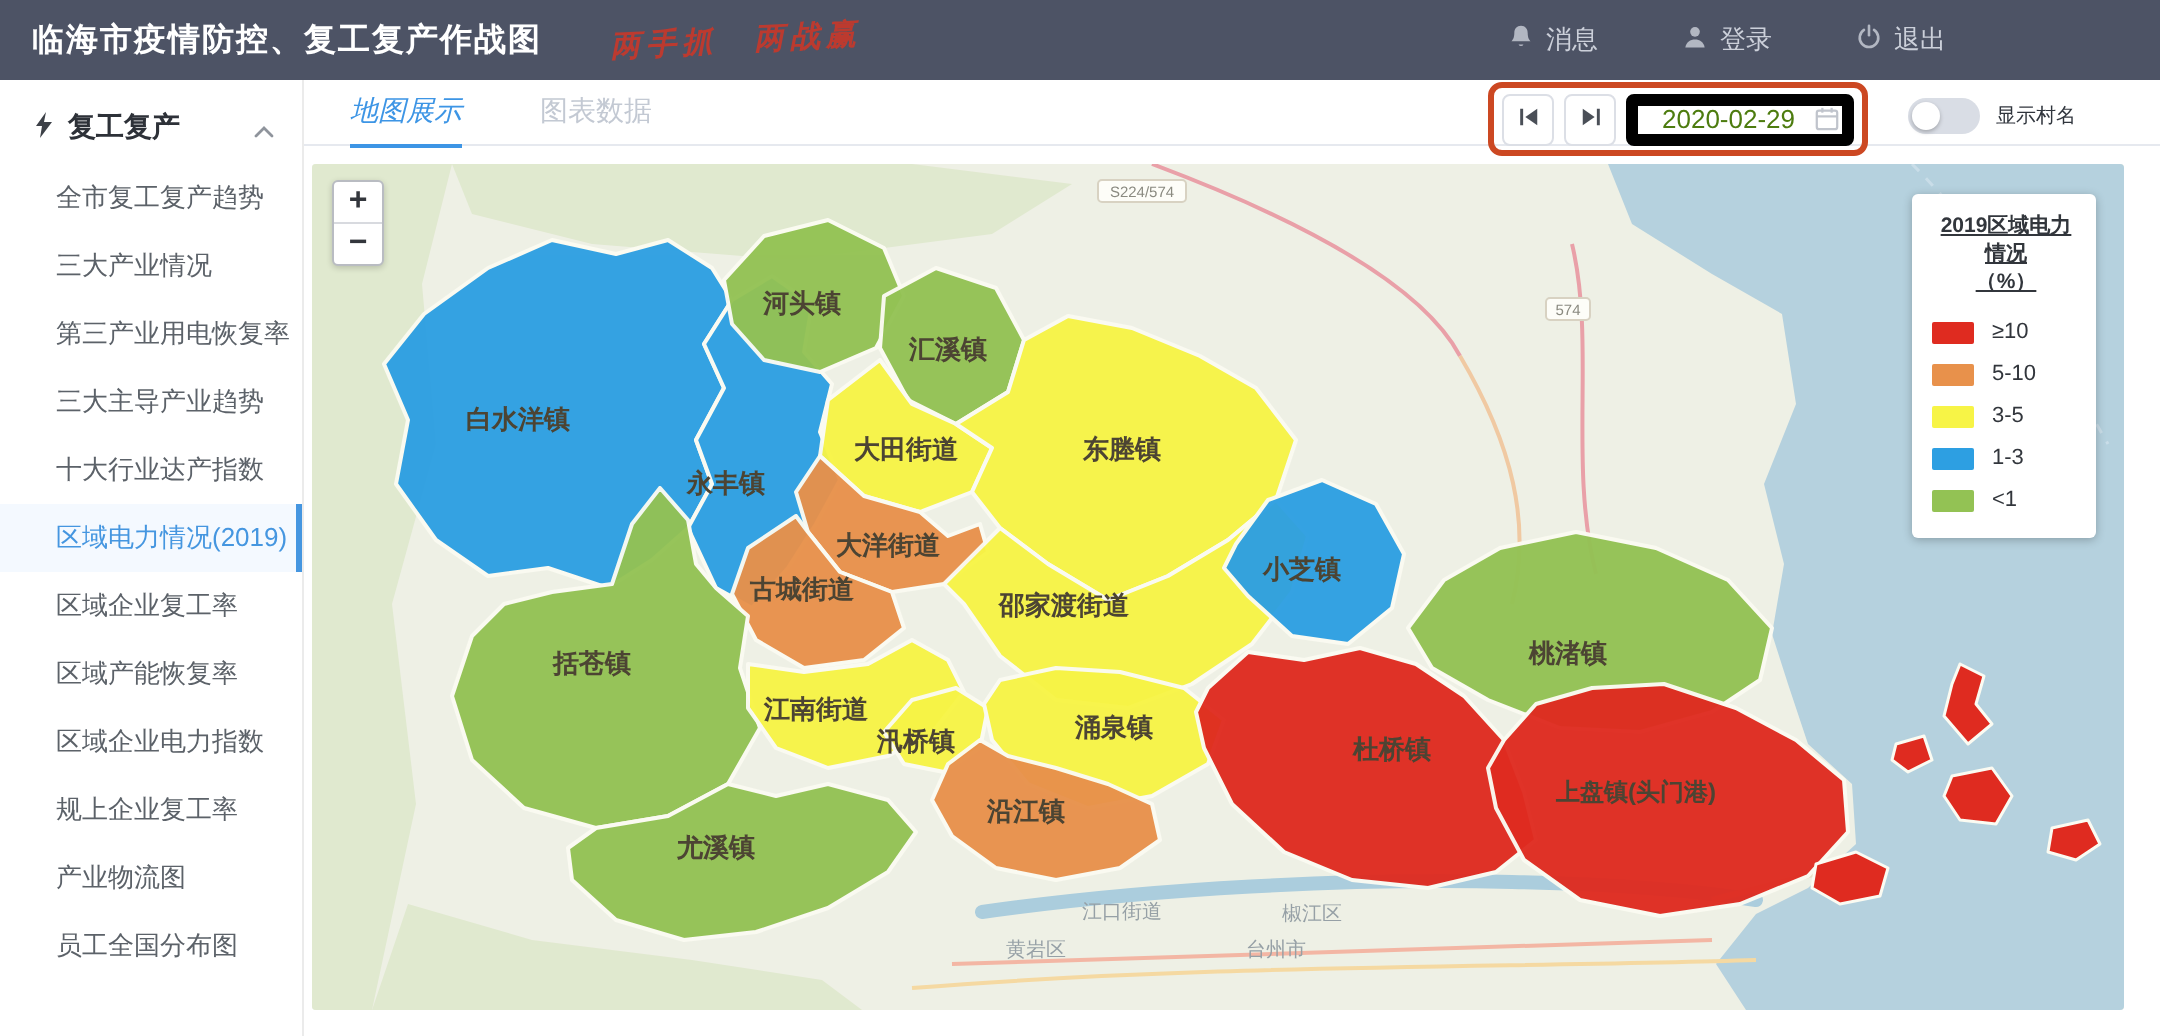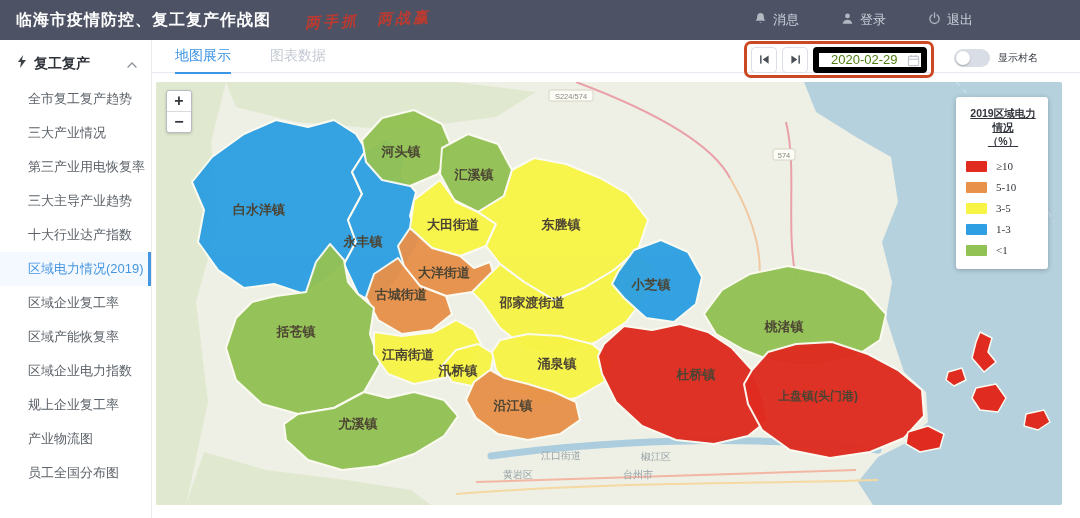--- a/index.html
+++ b/index.html
@@ -12,32 +12,32 @@
   .app-title{color:#fff;font-size:16px;font-weight:bold;letter-spacing:1px;white-space:nowrap;}
   .app-slogan{color:#c9382a;font-size:15px;font-weight:bold;font-style:italic;
     font-family:"DejaVu Serif",serif;margin-left:34px;transform:rotate(-3deg);letter-spacing:3px;opacity:.9;}
   .hdr-actions{margin-left:auto;display:flex;gap:42px;}
   .hdr-action{display:flex;align-items:center;gap:6px;color:#ccd0da;font-size:13px;cursor:pointer;white-space:nowrap;}
   .hdr-action svg{opacity:.8;}
 
   
   .sidebar{position:absolute;left:0;top:40px;width:152px;height:478px;background:#fff;
     border-right:1px solid #ebebeb;box-sizing:border-box;}
-  .side-group{display:flex;gap:7px;padding:15px 14px 9px 17px;
+  .side-group{display:flex;align-items:center;gap:7px;padding:15px 14px 9px 17px;
     font-size:14px;font-weight:bold;color:#2d3138;}
   .side-group .chev{margin-left:auto;}
   .side-item{height:34px;line-height:34px;padding-left:28px;font-size:13px;color:#5c6269;
     cursor:pointer;white-space:nowrap;overflow:hidden;box-sizing:border-box;}
   .side-item.active{color:#4596e0;background:#f4f9ff;border-right:3px solid #4596e0;}
 
   
   .main{position:absolute;left:152px;top:40px;width:928px;height:478px;background:#fff;}
   .tabbar{position:absolute;left:0;top:0;width:100%;height:33px;border-bottom:1px solid #e6e9ef;box-sizing:border-box;}
   .tab{position:absolute;top:0;height:32px;line-height:30px;font-size:14px;cursor:pointer;}
-  .tab.active{left:23px;color:#3d95e5;border-bottom:2px solid #3d95e5;}
+  .tab.active{left:23px;color:#3d95e5;border-bottom:2px solid #3d95e5;font-style:italic;}
   .tab.inactive{left:118px;color:#c3c9d3;}
 
   .annotation{position:absolute;left:592px;top:1px;width:190px;height:37px;
     border:3px solid #cc4822;border-radius:7px;box-sizing:border-box;
     display:flex;align-items:center;gap:5px;padding:0 4px;}
   .mini-btn{width:26px;height:26px;background:#fff;border:1px solid #dcdfe6;border-radius:4px;
     display:flex;align-items:center;justify-content:center;cursor:pointer;box-sizing:border-box;}
   .date-wrap{position:relative;flex:1;height:26px;}
   .date-input{width:100%;height:26px;border:6px solid #000000;border-radius:4px;box-sizing:border-box;
     font-size:13px;color:#4d7c0f;padding:0 24px 0 12px;font-family:"Liberation Sans",sans-serif;background:#fff;}
@@ -54,21 +54,21 @@
     overflow:hidden;border-radius:2px;}
   .zoom-ctrl{position:absolute;left:10px;top:8px;width:24px;background:#fff;border:1px solid #b9bcc2;
     border-radius:3px;box-shadow:0 1px 3px rgba(0,0,0,.18);z-index:5;}
   .zoom-btn{width:24px;height:20px;text-align:center;line-height:20px;font-size:16px;font-weight:bold;
     color:#33363c;cursor:pointer;user-select:none;}
   .zoom-div{height:1px;background:#d8dadf;}
 
   .legend{position:absolute;right:14px;top:15px;width:92px;background:#fff;border-radius:3px;
     box-shadow:0 1px 5px rgba(0,0,0,.25);padding:9px 8px 8px 10px;box-sizing:border-box;z-index:5;}
   .legend-title{font-size:10.5px;font-weight:bold;color:#32363c;text-align:center;line-height:1.35;text-decoration:underline;}
-  .legend-items{margin-top:7px;font-family:Liberation Serif, serif;}
+  .legend-items{margin-top:7px;}
   .lg-row{display:flex;align-items:center;gap:9px;height:21px;}
   .lg-sw{width:21px;height:11px;border-radius:1px;flex:none;}
   .lg-label{font-size:11px;color:#32363c;}
 </style>
 </head>
 <body>
 
 <div class="stage">
 
   <div class="app-header">

